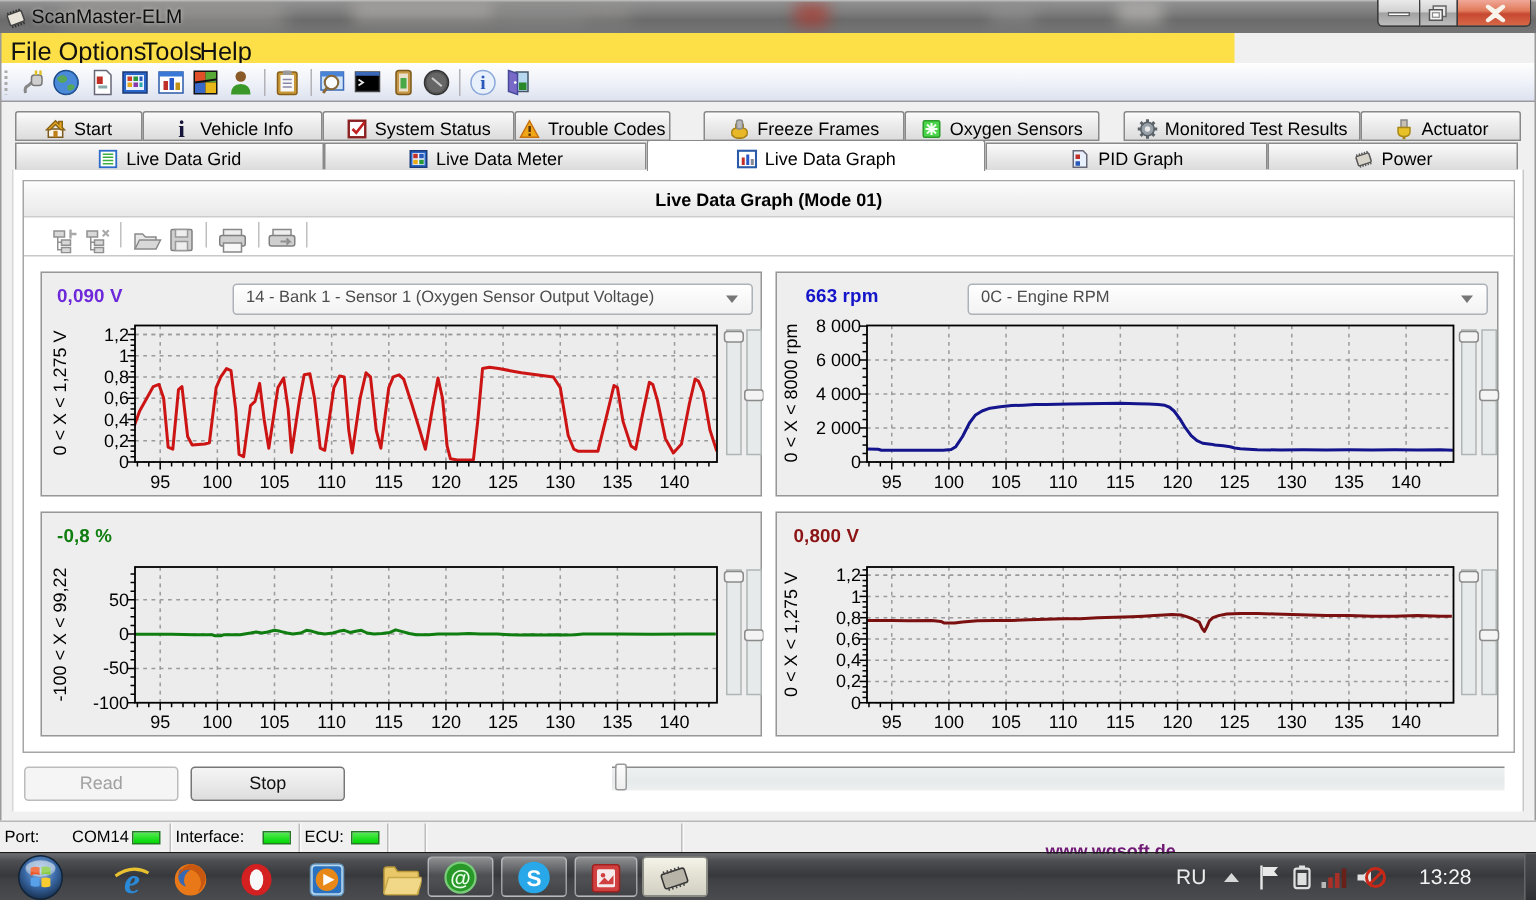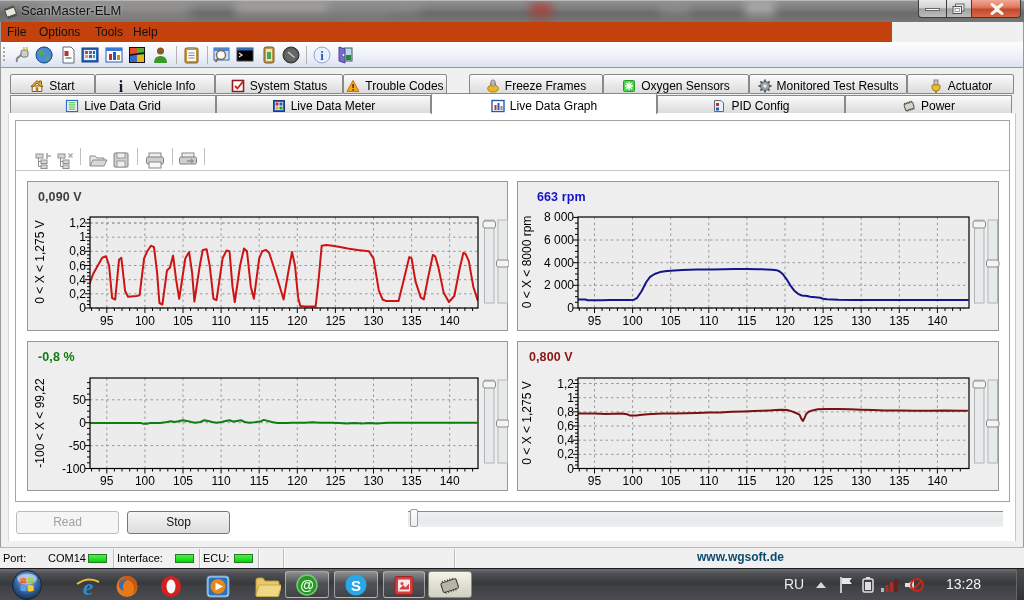--- a/index.html
+++ b/index.html
@@ -52,21 +52,21 @@
   <svg class="abs" style="left:33px;top:3px" width="17" height="12">
       <rect x="4.5" y="1" width="8.5" height="7" fill="#e8e8e8" stroke="#666" stroke-width="1"></rect>
       <rect x="2" y="3.5" width="8.5" height="7" fill="#f4f4f4" stroke="#555" stroke-width="1"></rect>
       <rect x="4" y="5.5" width="4.5" height="3" fill="#fff" stroke="#888" stroke-width="0.8"></rect>
     </svg>
   <svg class="abs" style="left:69px;top:3px" width="20" height="12">
       <path d="M5 1.5 L10 5 L15 1.5 M5 10.5 L10 7 L15 10.5 M5 1.5 L15 10.5 M15 1.5 L5 10.5" stroke="#f8f4ec" stroke-width="2.8" fill="none" stroke-linecap="round"></path>
     </svg>
 </div>
 
-<div class="abs" style="left:0;top:22px;width:892px;height:20px;background:#c2410c;font-size:12px;color:#111">
+<div class="abs" style="left:0;top:22px;width:823px;height:20px;background:#fde047;font-size:17px;color:#111">
   <span class="abs" style="left:7px;top:3px">File</span>
   <span class="abs" style="left:39px;top:3px">Options</span>
   <span class="abs" style="left:95px;top:3px">Tools</span>
   <span class="abs" style="left:133px;top:3px">Help</span>
 </div>
 
 <div class="abs" style="left:0;top:42px;width:1024px;height:26px;background:linear-gradient(#fefefe,#eef1f8 55%,#dde2ef);border-bottom:1px solid #98989e">
   <div class="abs" style="left:3px;top:5px;width:2px;height:16px;background:repeating-linear-gradient(#aaa 0,#aaa 2px,transparent 2px,transparent 4px)"></div>
   <svg style="position:absolute;left:14px;top:4px" width="18" height="18">
       <path d="M3 16 Q2 12 5 11 L8 8" stroke="#888" stroke-width="2" fill="none"></path>
@@ -188,21 +188,21 @@
     </svg>
     <span>Trouble Codes</span>
   </div>
 <div class="tab" style="left:469px;top:74px;width:134px">
     <svg width="14" height="14">
       <path d="M2 11 Q1 7 4.5 6.5 L4.5 4 L9.5 4 L9.5 6.5 Q13 7 12 11 Q10 13.5 7 13 Q4 13.5 2 11 Z" fill="#e8b828" stroke="#a88418"></path>
       <rect x="5" y="1" width="4" height="6" rx="1.5" fill="#b8b8b8" stroke="#888"></rect>
     </svg>
     <span>Freeze Frames</span>
   </div>
-<div class="tab" style="left:603px;top:74px;width:146px">
+<div class="tab" style="left:603px;top:74px;width:130px">
     <svg width="14" height="14">
       <rect x="1.5" y="1.5" width="11" height="11" rx="1" fill="#4ad44a" stroke="#2a9a2a"></rect>
       <path d="M4 4 L10 10 M10 4 L4 10 M7 3 L7 11 M3 7 L11 7" stroke="#f0fff0" stroke-width="1.4"></path>
     </svg>
     <span>Oxygen Sensors</span>
   </div>
 <div class="tab" style="left:749px;top:74px;width:158px">
     <svg width="14" height="14">
       <circle cx="7" cy="7" r="4.5" fill="#98a0a8" stroke="#5a6268"></circle>
       <circle cx="7" cy="7" r="1.8" fill="#e8e8e8"></circle>
@@ -258,21 +258,21 @@
       <rect x="9.5" y="7" width="2" height="4" fill="#889"></rect>
     </svg>
     <span>Live Data Graph</span>
   </div>
 <div class="tab2" style="left:657px;top:95px;width:188px">
     <svg width="14" height="14">
       <path d="M2.5 1.5 L9 1.5 L11.5 4 L11.5 12.5 L2.5 12.5 Z" fill="#e8f0fc" stroke="#667"></path>
       <rect x="4" y="4" width="3" height="3" fill="#c03028"></rect>
       <rect x="4" y="8.5" width="3" height="3" fill="#2858b8"></rect>
     </svg>
-    <span>PID Config</span>
+    <span>PID Graph</span>
   </div>
 <div class="tab2" style="left:845px;top:95px;width:167px">
     <svg width="14" height="14">
       <g transform="rotate(-18 7 7)">
         <rect x="2.5" y="4" width="9" height="6.5" rx="1" fill="#d8d4ca" stroke="#555"></rect>
         <g stroke="#555" stroke-width="0.9">
           <line x1="3.5" y1="2.6" x2="3.5" y2="4"></line>
           <line x1="5.3" y1="2.6" x2="5.3" y2="4"></line>
           <line x1="7.1" y1="2.6" x2="7.1" y2="4"></line>
           <line x1="8.9" y1="2.6" x2="8.9" y2="4"></line>
@@ -286,20 +286,21 @@
       </g>
     </svg>
     <span>Power</span>
   </div>
 
 <div class="abs" style="left:8px;top:113px;width:1008px;height:428px;background:#fff;border-left:1px solid #d8d8d8;border-right:1px solid #c8c8c8"></div>
 <div class="abs" style="left:0;top:22px;width:1px;height:546px;background:#9a9a9a"></div>
 <div class="abs" style="left:1023px;top:22px;width:1px;height:546px;background:#9a9a9a"></div>
 
 <div class="abs" style="left:15px;top:120px;width:995px;height:382px;background:#fff;border:1px solid #a5a5a5">
+  <div class="abs" style="left:0;top:0;width:993px;height:24px;background:linear-gradient(#fcfcfc,#e9e9e9);border-bottom:1px solid #cccccc;text-align:center;font-size:12px;font-weight:bold;color:#000;line-height:24px">Live Data Graph (Mode 01)</div>
   <div class="abs" style="left:0;top:25px;width:993px;height:25px;background:#fff;border-bottom:1px solid #c8c8c8">
   <svg style="position:absolute;left:19px;top:5px" width="18" height="18">
         <rect x="1" y="3" width="7" height="4" fill="#d8d8d8" stroke="#909090"></rect>
         <rect x="6" y="9" width="6" height="3.5" fill="#d8d8d8" stroke="#909090"></rect>
         <rect x="6" y="14" width="6" height="3.5" fill="#d8d8d8" stroke="#909090"></rect>
         <path d="M3.5 7 L3.5 15.5 L6 15.5 M3.5 10.5 L6 10.5" stroke="#909090" fill="none"></path>
         <path d="M12 2 L12 8 M12 5 L16 5" stroke="#a8a8a8" stroke-width="1.6"></path>
       </svg>
 <svg style="position:absolute;left:41px;top:5px" width="18" height="18">
         <rect x="1" y="3" width="7" height="4" fill="#d8d8d8" stroke="#909090"></rect>
@@ -452,21 +453,25 @@
       <clipPath id="cp27181">
         <rect x="62.0" y="33.0" width="388.0" height="95.0"></rect>
       </clipPath>
       <rect x="62.0" y="35.0" width="388.0" height="91.0" fill="none" stroke="#000" stroke-width="1.2"></rect>
       <text x="16" y="80" font-size="12" fill="#000" text-anchor="middle" transform="rotate(-90 16 80)">0  &lt; X &lt;  1,275 V</text>
       <rect x="456.5" y="38" width="9.5" height="83" fill="#e7eaea" stroke="#b0b5b5" stroke-width="1"></rect>
       <rect x="455.0" y="39" width="12.5" height="7" rx="2" fill="#f4f4f4" stroke="#8a8a8a" stroke-width="1"></rect>
       <rect x="470" y="38" width="9.5" height="83" fill="#e7eaea" stroke="#b0b5b5" stroke-width="1"></rect>
       <rect x="468.5" y="78" width="12.5" height="7" rx="2" fill="#f4f4f4" stroke="#8a8a8a" stroke-width="1"></rect>
     </svg>
-<div style="position:absolute;left:10px;top:8px;font-size:12.5px;font-weight:bold;color:#404040;letter-spacing:0.1px">0,090 V</div>
+<div style="position:absolute;left:10px;top:8px;font-size:12.5px;font-weight:bold;color:#6d28d9;letter-spacing:0.1px">0,090 V</div>
+<div style="position:absolute;left:127px;top:7px;width:347px;height:21px;background:linear-gradient(#ffffff,#f2f2f2);border:1px solid #adb2b8;border-radius:3px;box-sizing:border-box">
+<div style="position:absolute;left:8px;top:2px;font-size:11px;color:#4c4c4c;white-space:nowrap">14 - Bank 1 - Sensor 1 (Oxygen Sensor Output Voltage)</div>
+<div style="position:absolute;right:9px;top:7px;width:0;height:0;border-left:4.5px solid transparent;border-right:4.5px solid transparent;border-top:5.5px solid #777"></div>
+</div>
 </div>
 <div style="position:absolute;left:517px;top:181px;width:482px;height:150px;background:#eeeeee;border:1px solid #979797;box-sizing:border-box">
 <svg width="482" height="150" style="position:absolute;left:0;top:0">
       <rect x="60.0" y="35.0" width="391.0" height="91.0" fill="#ececec" stroke="none"></rect>
       <line x1="76.5" y1="35.0" x2="76.5" y2="126.0" stroke="#9a9a9a" stroke-width="1" stroke-dasharray="2.5,3"></line>
       <line x1="114.6" y1="35.0" x2="114.6" y2="126.0" stroke="#9a9a9a" stroke-width="1" stroke-dasharray="2.5,3"></line>
       <line x1="152.7" y1="35.0" x2="152.7" y2="126.0" stroke="#9a9a9a" stroke-width="1" stroke-dasharray="2.5,3"></line>
       <line x1="190.8" y1="35.0" x2="190.8" y2="126.0" stroke="#9a9a9a" stroke-width="1" stroke-dasharray="2.5,3"></line>
       <line x1="228.9" y1="35.0" x2="228.9" y2="126.0" stroke="#9a9a9a" stroke-width="1" stroke-dasharray="2.5,3"></line>
       <line x1="267.0" y1="35.0" x2="267.0" y2="126.0" stroke="#9a9a9a" stroke-width="1" stroke-dasharray="2.5,3"></line>
@@ -566,20 +571,24 @@
         <rect x="60.0" y="33.0" width="391.0" height="95.0"></rect>
       </clipPath>
       <rect x="60.0" y="35.0" width="391.0" height="91.0" fill="none" stroke="#000" stroke-width="1.2"></rect>
       <text x="13" y="80" font-size="12" fill="#000" text-anchor="middle" transform="rotate(-90 13 80)">0  &lt; X &lt;  8000  rpm</text>
       <rect x="456.5" y="38" width="9.5" height="83" fill="#e7eaea" stroke="#b0b5b5" stroke-width="1"></rect>
       <rect x="455.0" y="39" width="12.5" height="7" rx="2" fill="#f4f4f4" stroke="#8a8a8a" stroke-width="1"></rect>
       <rect x="470" y="38" width="9.5" height="83" fill="#e7eaea" stroke="#b0b5b5" stroke-width="1"></rect>
       <rect x="468.5" y="78" width="12.5" height="7" rx="2" fill="#f4f4f4" stroke="#8a8a8a" stroke-width="1"></rect>
     </svg>
 <div style="position:absolute;left:19px;top:8px;font-size:12.5px;font-weight:bold;color:#1414c8;letter-spacing:0.1px">663 rpm</div>
+<div style="position:absolute;left:127px;top:7px;width:347px;height:21px;background:linear-gradient(#ffffff,#f2f2f2);border:1px solid #adb2b8;border-radius:3px;box-sizing:border-box">
+<div style="position:absolute;left:8px;top:2px;font-size:11px;color:#4c4c4c;white-space:nowrap">0C - Engine RPM</div>
+<div style="position:absolute;right:9px;top:7px;width:0;height:0;border-left:4.5px solid transparent;border-right:4.5px solid transparent;border-top:5.5px solid #777"></div>
+</div>
 </div>
 <div style="position:absolute;left:27px;top:341px;width:481px;height:150px;background:#eeeeee;border:1px solid #979797;box-sizing:border-box">
 <svg width="481" height="150" style="position:absolute;left:0;top:0">
       <rect x="62.0" y="36.0" width="388.0" height="90.5" fill="#ececec" stroke="none"></rect>
       <line x1="78.8" y1="36.0" x2="78.8" y2="126.5" stroke="#9a9a9a" stroke-width="1" stroke-dasharray="2.5,3"></line>
       <line x1="116.9" y1="36.0" x2="116.9" y2="126.5" stroke="#9a9a9a" stroke-width="1" stroke-dasharray="2.5,3"></line>
       <line x1="155.0" y1="36.0" x2="155.0" y2="126.5" stroke="#9a9a9a" stroke-width="1" stroke-dasharray="2.5,3"></line>
       <line x1="193.1" y1="36.0" x2="193.1" y2="126.5" stroke="#9a9a9a" stroke-width="1" stroke-dasharray="2.5,3"></line>
       <line x1="231.2" y1="36.0" x2="231.2" y2="126.5" stroke="#9a9a9a" stroke-width="1" stroke-dasharray="2.5,3"></line>
       <line x1="269.3" y1="36.0" x2="269.3" y2="126.5" stroke="#9a9a9a" stroke-width="1" stroke-dasharray="2.5,3"></line>
@@ -824,21 +833,21 @@
   <div class="led" style="left:88px"></div>
   <div class="ssep" style="left:113px"></div>
   <span class="sbtxt" style="left:117px">Interface:</span>
   <div class="led" style="left:175px"></div>
   <div class="ssep" style="left:199px"></div>
   <span class="sbtxt" style="left:203px">ECU:</span>
   <div class="led" style="left:234px"></div>
   <div class="ssep" style="left:258px"></div>
   <div class="ssep" style="left:283px"></div>
   <div class="ssep" style="left:454px"></div>
-  <span class="sbtxt" style="left:697px;font-weight:bold;color:#0c4a6e;font-size:12px;top:2px">www.wgsoft.de</span>
+  <span class="sbtxt" style="left:697px;font-weight:bold;color:#701a75;font-size:12px;top:12px">www.wgsoft.de</span>
 </div>
 
 <div class="abs" style="left:0;top:568px;width:1024px;height:32px;overflow:hidden;background:linear-gradient(#6c6e72,#4c4e52 16%,#36383c 48%,#3e4044 55%,#4a4c50);border-top:1px solid #1a1a1a">
 <svg style="position:absolute;left:9px;top:1px" width="36" height="31">
 <defs>
         <radialGradient id="orb" cx="50%" cy="35%" r="65%">
           <stop offset="0%" stop-color="#9ab8e0"></stop>
           <stop offset="55%" stop-color="#3a6aa8"></stop>
           <stop offset="100%" stop-color="#18304f"></stop>
         </radialGradient>

